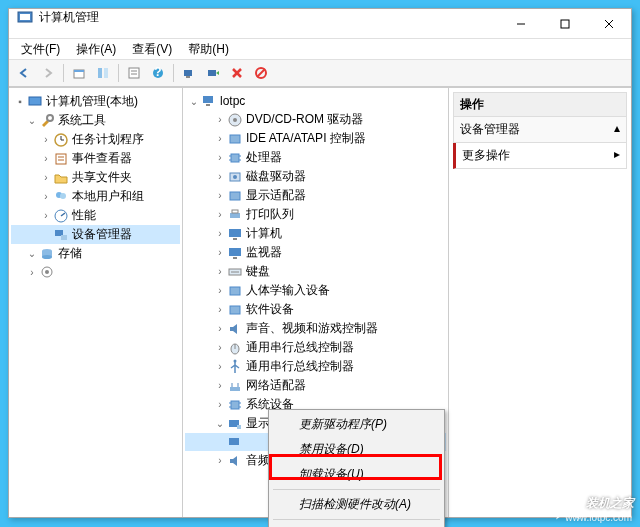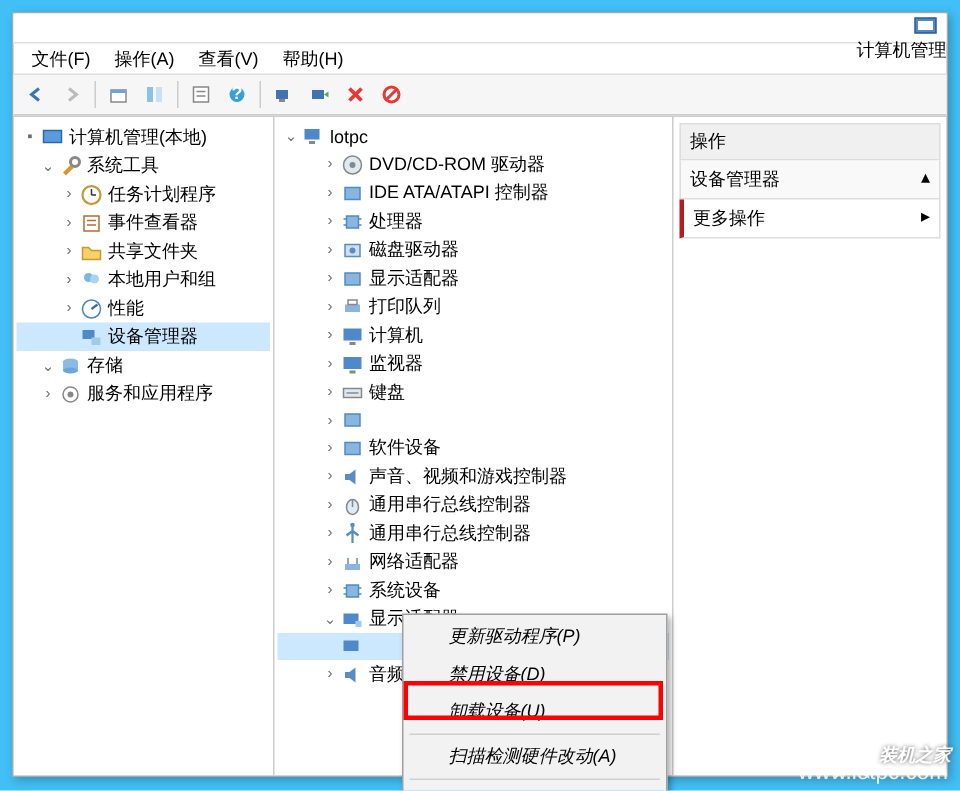--- a/index.html
+++ b/index.html
@@ -1,49 +1,49 @@
 <!DOCTYPE html>
 <html><head>
 <meta charset="utf-8">
 <style>
 * { box-sizing: border-box; margin: 0; padding: 0; font-family: "Microsoft YaHei", "Segoe UI", sans-serif; font-size: 12px; }
 body { background: #42bff5; width: 640px; height: 527px; overflow: hidden; position: relative; }
 .window { position: absolute; left: 8px; top: 8px; width: 624px; height: 510px; background: #fff; border: 1px solid #a9a9a9; box-shadow: 2px 2px 6px rgba(0,0,0,.25); display: flex; flex-direction: column; }
-.titlebar { height: 20px; display: flex; align-items: flex-end; padding-left: 8px; background: #fff; border-bottom: 1px solid #e0e0e0; flex-direction: column; }
+.titlebar { height: 30px; display: flex; align-items: flex-start; padding-left: 8px; background: #fff; border-bottom: 1px solid #e0e0e0; }
 .titlebar .icon { width: 16px; height: 16px; margin-right: 6px; }
 .titlebar .title { flex: 1; }
 .win-btns { display: flex; }
 .win-btn { width: 44px; height: 29px; display: flex; align-items: center; justify-content: center; }
 .menubar { height: 20px; padding-left: 8px; display: flex; gap: 8px; align-items: center; }
 .menubar span { padding: 0 4px; }
 .toolbar { height: 28px; display: flex; align-items: center; padding-left: 4px; gap: 2px; border-top: 1px solid #e0e0e0; border-bottom: 1px solid #ccc; background: #f6f6f6; }
 .tb-btn { width: 22px; height: 22px; display: flex; align-items: center; justify-content: center; border: 1px solid transparent; border-radius: 2px; }
 .tb-sep { width: 1px; height: 18px; background: #ccc; margin: 0 2px; }
 .body { flex: 1; display: flex; border-top: 1px solid #ccc; overflow: hidden; }
 .pane-l { width: 174px; border-right: 1px solid #ccc; padding: 4px 2px; overflow: auto; }
 .pane-m { flex: 1; border-right: 1px solid #ccc; padding: 4px 2px; overflow: hidden; position: relative; }
 .pane-r { width: 182px; padding: 4px; }
 .tree-item { display: flex; align-items: center; padding: 1px 2px; white-space: nowrap; }
 .tree-item .expander { width: 14px; font-size: 10px; color: #6e6e6e; text-align: center; cursor: pointer; }
 .tree-item .node-icon { width: 16px; height: 16px; margin-right: 3px; flex-shrink: 0; }
 .ind-1 { padding-left: 14px; } .ind-2 { padding-left: 28px; } .ind-3 { padding-left: 28px; } .ind-4 { padding-left: 42px; }
 .selected-left { background: #cce8ff; }
 .selected-mid { background: #cce8ff; }
 .selected-mid .label { display: inline-block; min-width: 180px; }
-.actions-hdr { background: #f0f0f0; padding: 3px 6px; border: 1px solid #ddd; font-weight: 400; }
+.actions-hdr { background: #f0f0f0; padding: 3px 6px; border: 1px solid #ddd; font-weight: 700; }
 .actions-section { background: #f9f9f9; padding: 4px 6px; display: flex; justify-content: space-between; border-left: 1px solid #ddd; border-right: 1px solid #ddd; border-bottom: 1px solid #ddd; }
 .actions-more { padding: 4px 6px; display: flex; justify-content: space-between; border-left: 3px solid #b91c1c; border-right: 1px solid #ddd; border-bottom: 1px solid #ddd; }
 .context-menu { position: absolute; left: 268px; top: 409px; width: 177px; background: #f2f2f2; border: 1px solid #a0a0a0; box-shadow: 2px 2px 4px rgba(0,0,0,.3); padding: 2px; z-index: 10; }
 .ctx-item { padding: 4px 24px 4px 28px; white-space: nowrap; font-style: italic; }
 .ctx-sep { height: 1px; background: #d0d0d0; margin: 2px 2px; }
 .ctx-highlight { position: absolute; left: 269px; top: 454px; width: 173px; height: 26px; border: 3px solid #ff0000; z-index: 11; pointer-events: none; }
 .watermark { position: absolute; right: 6px; bottom: 6px; display: flex; align-items: center; opacity: .85; z-index: 20; }
 .watermark .star { width: 36px; height: 36px; }
 .watermark .txt { font-size: 12px; color: #fff; font-style: italic; font-weight: 700; text-shadow: 0 0 3px #555; }
-.watermark .url { font-size: 15px; color: #fff; position: absolute; right: 2px; bottom: -2px; }
+.watermark .url { font-size: 10px; color: #fff; position: absolute; right: 2px; bottom: -2px; }
 svg { display: block; }
 </style>
 </head>
 <body>
 
 <div class="window">
   <div class="titlebar">
     <span class="icon">
       <svg viewBox="0 0 16 16" width="16" height="16">
           <rect x="1" y="3" width="14" height="10" fill="#4e8ac9" stroke="#2b5a90"></rect>
@@ -238,21 +238,20 @@
         <span class="label">存储</span>
       </div>
       <div class="tree-item ind-1">
         <span class="expander">›</span>
         <span class="node-icon">
             <svg width="16" height="16">
               <circle cx="8" cy="8" r="5" fill="#fff" stroke="#888"></circle>
               <circle cx="8" cy="8" r="2" fill="#888"></circle>
             </svg>
           </span>
-        <span class="label">服务和应用程序</span>
       </div>
     </div>
 
     <div class="pane-m">
       <div class="tree-item">
         <span class="expander">⌄</span>
         <span class="node-icon">
             <svg width="16" height="16">
               <rect x="2" y="3" width="10" height="7" fill="#4e8ac9"></rect>
               <rect x="5" y="11" width="4" height="2" fill="#888"></rect>
@@ -352,20 +351,21 @@
             </span>
             <span class="label">键盘</span>
           </div>
           <div class="tree-item ind-3">
             <span class="expander">›</span>
             <span class="node-icon">
               <svg width="16" height="16">
                 <rect x="3" y="4" width="10" height="8" fill="#8ab5dd" stroke="#4e8ac9"></rect>
               </svg>
             </span>
+            <span class="label">人体学输入设备</span>
           </div>
           <div class="tree-item ind-3">
             <span class="expander">›</span>
             <span class="node-icon">
               <svg width="16" height="16">
                 <rect x="3" y="4" width="10" height="8" fill="#8ab5dd" stroke="#4e8ac9"></rect>
               </svg>
             </span>
             <span class="label">软件设备</span>
           </div>

